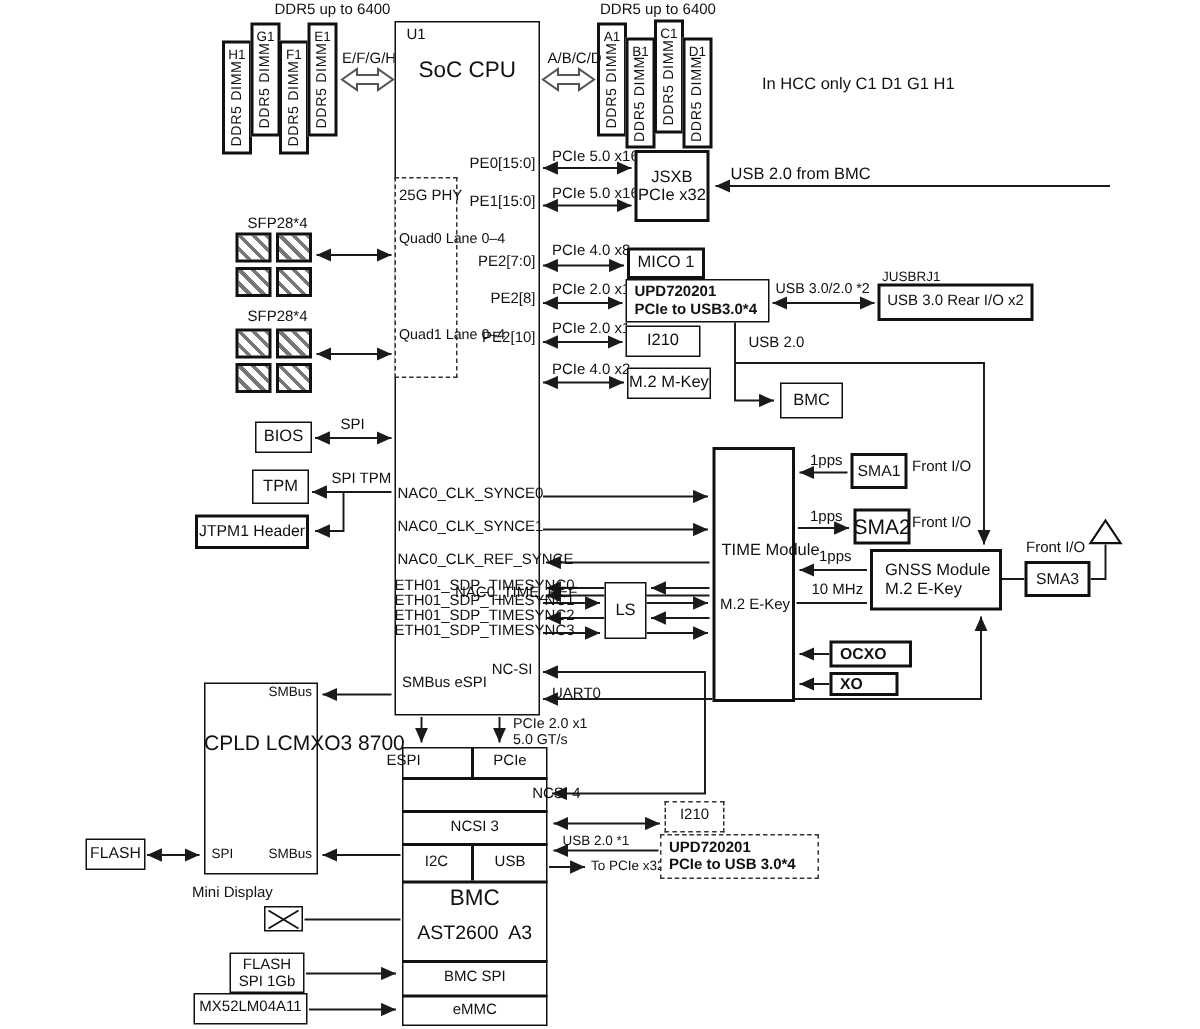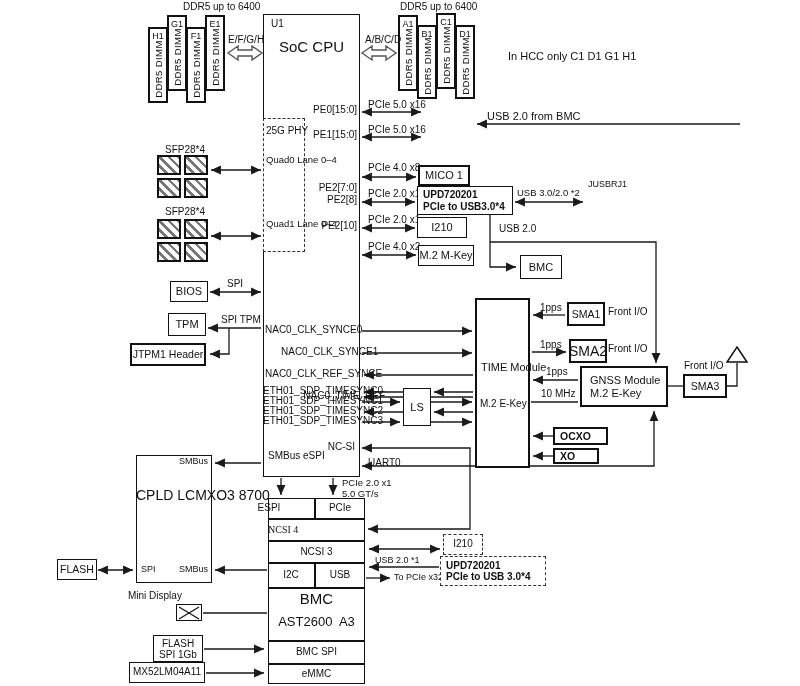--- a/index.html
+++ b/index.html
@@ -160,25 +160,25 @@
 
   <div class="d" style="position:absolute;left:263px;top:118px;width:42px;height:134px;box-sizing:border-box;background:#fff;"></div>
   <div class="L" style="left:266px;top:125px;width:38px;">25G PHY</div>
   <div class="L ml" style="left:266px;top:155px;font-size:9.5px;line-height:10.5px;">Quad0
 Lane 0–4</div>
   <div class="L ml" style="left:266px;top:219px;font-size:9.5px;line-height:10.5px;">Quad1
 Lane 0–4</div>
 
   <div class="L R" style="left:310px;top:104px;width:47px;">PE0[15:0]</div>
   <div class="L R" style="left:310px;top:129px;width:47px;">PE1[15:0]</div>
-  <div class="L R" style="left:310px;top:182px;width:47px;">PE2[7:0]</div>
+  <div class="L R" style="left:310px;top:169px;width:47px;">PE2[7:0]</div>
   <div class="L R" style="left:310px;top:194px;width:47px;">PE2[8]</div>
   <div class="L R" style="left:310px;top:220px;width:47px;">PE2[10]</div>
   <div class="L R sm" style="left:265px;top:324px;width:92px;">NAC0_CLK_SYNCE0</div>
-  <div class="L R sm" style="left:265px;top:346px;width:92px;padding-left:16px;">NAC0_CLK_SYNCE1</div>
+  <div class="L R sm" style="left:265px;top:346px;width:92px;">NAC0_CLK_SYNCE1</div>
   <div class="L R sm" style="left:265px;top:368px;width:92px;">NAC0_CLK_REF_SYNCE</div>
   <div class="L R sm" style="left:265px;top:390px;width:92px;padding-left:28px;">NAC0_TIME_REF</div>
   <div class="L R sm" style="left:263px;top:385px;width:95px;">ETH01_SDP_TIMESYNC0</div>
   <div class="L R sm" style="left:263px;top:395px;width:95px;">ETH01_SDP_TIMESYNC1</div>
   <div class="L R sm" style="left:263px;top:405px;width:95px;">ETH01_SDP_TIMESYNC2</div>
   <div class="L R sm" style="left:263px;top:415px;width:95px;">ETH01_SDP_TIMESYNC3</div>
   <div class="L R" style="left:325px;top:441px;width:30px;">NC-SI</div>
   <div class="L ml" style="left:268px;top:450px;line-height:11px;">SMBus
 eSPI</div>
   <div class="L" style="left:328px;top:457px;margin-left:40px;">UART0</div>
@@ -189,30 +189,33 @@
   <div class="cell" style="left:157px;top:178px;"></div>
   <div class="cell" style="left:184px;top:178px;"></div>
   <div class="L" style="left:165px;top:206px;">SFP28*4</div>
   <div class="cell" style="left:157px;top:219px;"></div>
   <div class="cell" style="left:184px;top:219px;"></div>
   <div class="cell" style="left:157px;top:242px;"></div>
   <div class="cell" style="left:184px;top:242px;"></div>
 
   <div class="L" style="left:368px;top:99px;">PCIe 5.0 x16</div>
   <div class="L" style="left:368px;top:124px;">PCIe 5.0 x16</div>
+  <div class="b b2 ml" style="left:423px;top:100px;width:50px;height:48px;">JSXB
+PCIe x32</div>
   <div class="L" style="left:487px;top:111px;font-size:11px;">USB 2.0 from BMC</div>
 
   <div class="L" style="left:368px;top:162px;">PCIe 4.0 x8</div>
   <div class="b b2" style="left:418px;top:165px;width:52px;height:21px;">MICO 1</div>
 
   <div class="L" style="left:368px;top:188px;">PCIe 2.0 x1</div>
   <div class="b ml la" style="left:417px;top:186px;width:96px;height:29px;font-size:10px;line-height:11.5px;text-align:left;">UPD720201
 PCIe to USB3.0*4</div>
   <div class="L" style="left:517px;top:187px;font-size:9.5px;">USB 3.0/2.0 *2</div>
   <div class="L" style="left:588px;top:179px;font-size:9px;">JUSBRJ1</div>
+  <div class="b b2" style="left:585px;top:189px;width:104px;height:25px;font-size:10px;">USB 3.0 Rear I/O x2</div>
 
   <div class="L" style="left:368px;top:214px;">PCIe 2.0 x1</div>
   <div class="b" style="left:417px;top:217px;width:50px;height:21px;">I210</div>
 
   <div class="L" style="left:368px;top:241px;">PCIe 4.0 x2</div>
   <div class="b" style="left:418px;top:245px;width:56px;height:21px;">M.2 M-Key</div>
 
   <div class="L" style="left:499px;top:223px;">USB 2.0</div>
   <div class="b" style="left:520px;top:255px;width:42px;height:24px;">BMC</div>
 
@@ -262,21 +265,21 @@
   <div style="position:absolute;left:268px;top:540px;width:97px;height:1.5px;background:#111;"></div>
   <div style="position:absolute;left:268px;top:562px;width:97px;height:1.5px;background:#111;"></div>
   <div style="position:absolute;left:268px;top:587px;width:97px;height:1.5px;background:#111;"></div>
   <div style="position:absolute;left:268px;top:640px;width:97px;height:1.5px;background:#111;"></div>
   <div style="position:absolute;left:268px;top:663px;width:97px;height:1.5px;background:#111;"></div>
   <div style="position:absolute;left:314px;top:498px;width:1.5px;height:20px;background:#111;"></div>
   <div style="position:absolute;left:314px;top:562px;width:1.5px;height:25px;background:#111;"></div>
 
   <div class="L" style="left:256px;top:502px;width:26px;text-align:center;">ESPI</div>
   <div class="L" style="left:316px;top:502px;width:48px;text-align:center;">PCIe</div>
-  <div class="L" style="left:268px;top:524px;width:119px;text-align:left;font-family:Liberation Serif, serif;">NCSI 4</div>
+  <div class="L" style="left:268px;top:524px;width:119px;text-align:right;">NCSI 4</div>
   <div class="L" style="left:268px;top:546px;width:97px;text-align:center;">NCSI 3</div>
   <div class="L" style="left:268px;top:569px;width:46px;text-align:center;">I2C</div>
   <div class="L" style="left:316px;top:569px;width:48px;text-align:center;">USB</div>
   <div class="L" style="left:268px;top:593px;width:97px;text-align:center;font-size:15px;">BMC</div>
   <div class="L" style="left:268px;top:616px;width:97px;text-align:center;font-size:13px;white-space:pre;">AST2600  A3</div>
   <div class="L" style="left:268px;top:646px;width:97px;text-align:center;">BMC SPI</div>
   <div class="L" style="left:268px;top:668px;width:97px;text-align:center;">eMMC</div>
 
   <div class="L" style="left:342px;top:478px;font-size:9.5px;line-height:10.5px;white-space:pre-line;">PCIe 2.0 x1
 5.0 GT/s</div>

